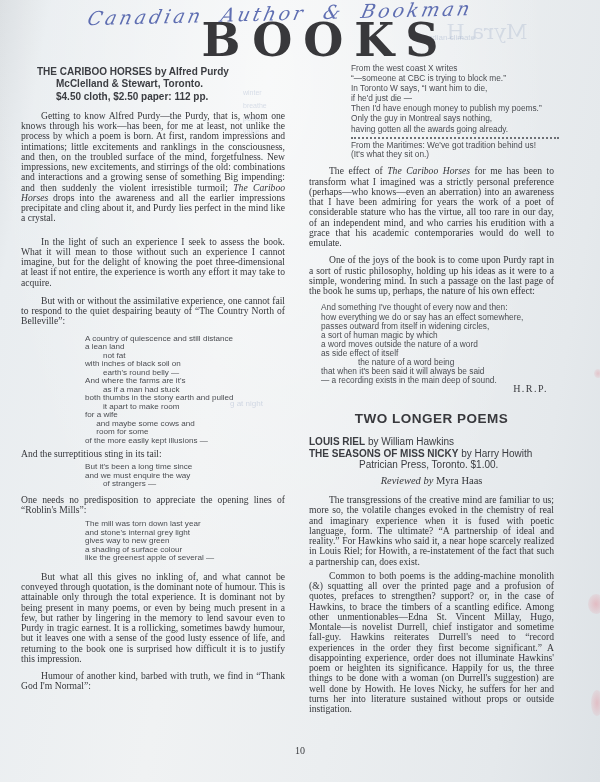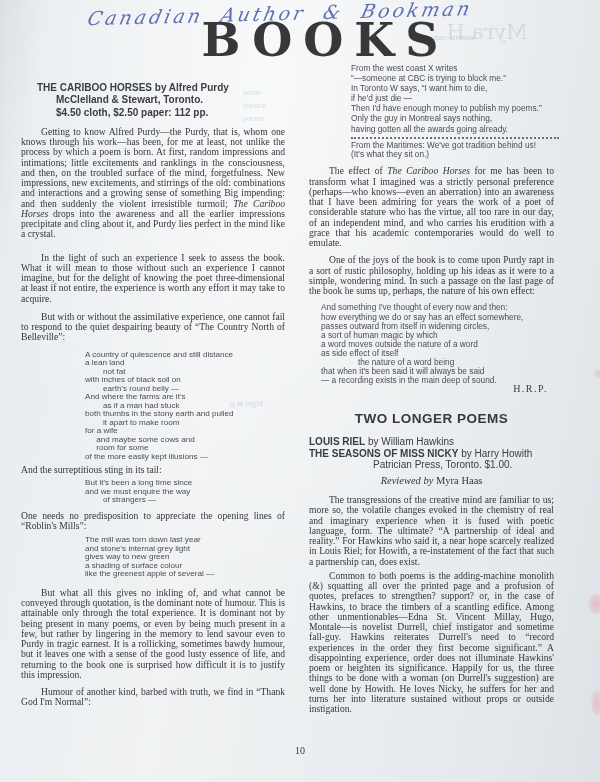--- a/index.html
+++ b/index.html
@@ -35,21 +35,21 @@
     font-size:7px;line-height:13px;opacity:.28;white-space:pre;}
   .g-night{top:399px;left:230px;font-family:"Liberation Sans",sans-serif;
     font-size:8px;opacity:.3;}
   
   .smudge{position:absolute;border-radius:50%;background:radial-gradient(#e59aa4,rgba(229,154,164,0));}
   .sm1{top:594px;right:-4px;width:16px;height:20px;opacity:.55;}
   .sm2{top:690px;right:-3px;width:12px;height:26px;opacity:.5;}
   .sm3{top:369px;right:-2px;width:8px;height:9px;opacity:.45;}
   
   .col{position:absolute;top:66px;}
-  .col-left{left:21px;width:264px;margin-top:16px;}
+  .col-left{left:21px;width:264px;}
   .col-right{left:309px;top:63px;width:245px;}
   .para{
     margin:0;font-size:9.6px;line-height:10.25px;text-align:justify;
     text-indent:20px;color:#35363a;
   }
   .book-head{
     font-family:"Liberation Sans",sans-serif;font-weight:bold;
     font-size:10px;line-height:12.3px;color:#3b3d42;
   }
   .bh-l1{margin-left:16px;}
@@ -80,21 +80,21 @@
     font-size:10px;letter-spacing:1.5px;color:#3b3c40;
   }
   .section-heading{
     margin-top:17px;text-align:center;
     font-family:"Liberation Sans",sans-serif;font-weight:bold;
     font-size:13.5px;letter-spacing:.5px;color:#38393d;
   }
   .book2{margin-top:10px;font-family:"Liberation Sans",sans-serif;
     font-size:10px;line-height:11.3px;color:#3b3d42;}
   .book2 .bold{font-weight:bold;}
-  .book2-l3{margin-left:48px;padding-left:16px;}
+  .book2-l3{margin-left:34px;padding-left:16px;}
   .reviewed{margin-top:5px;text-align:center;font-size:10.5px;color:#35363a;}
   .reviewed .it{font-style:italic;}
   .page-number{
     position:absolute;top:745px;left:0;width:600px;text-align:center;
     font-size:10px;color:#3b3c40;
   }
   
   .mt4{margin-top:4px;} .mt5{margin-top:5px;} .mt6{margin-top:6px;}
   .mt7{margin-top:7px;} .mt8{margin-top:8px;} .mt9{margin-top:9px;}
   .mt13{margin-top:13px;} .mt3{margin-top:9px;}

